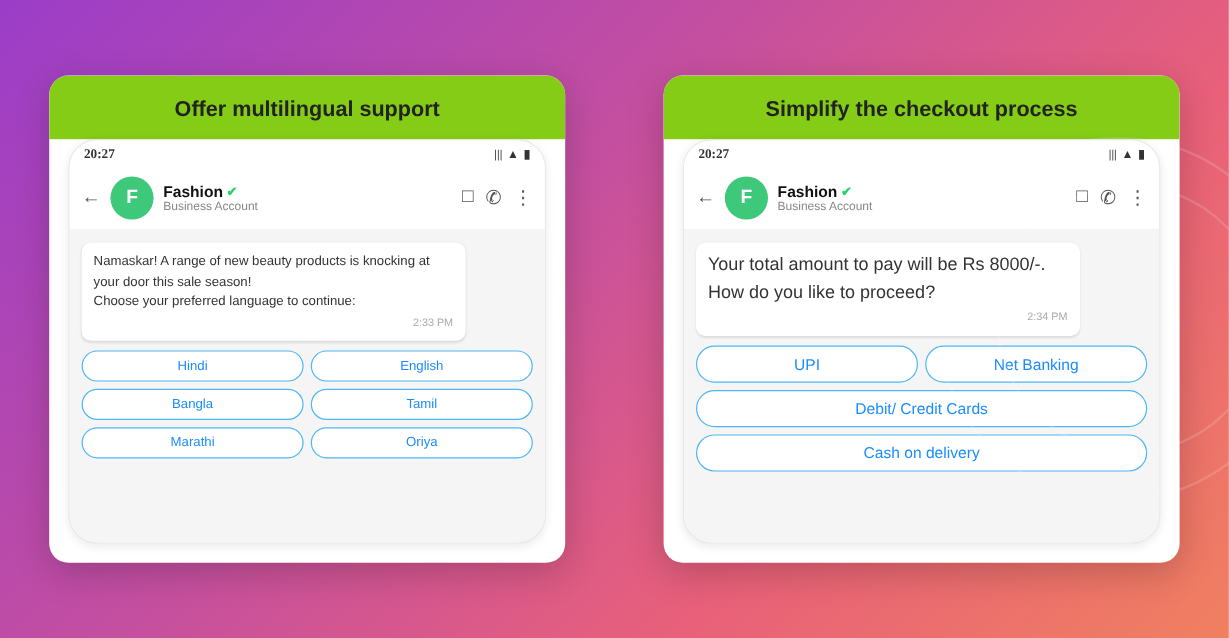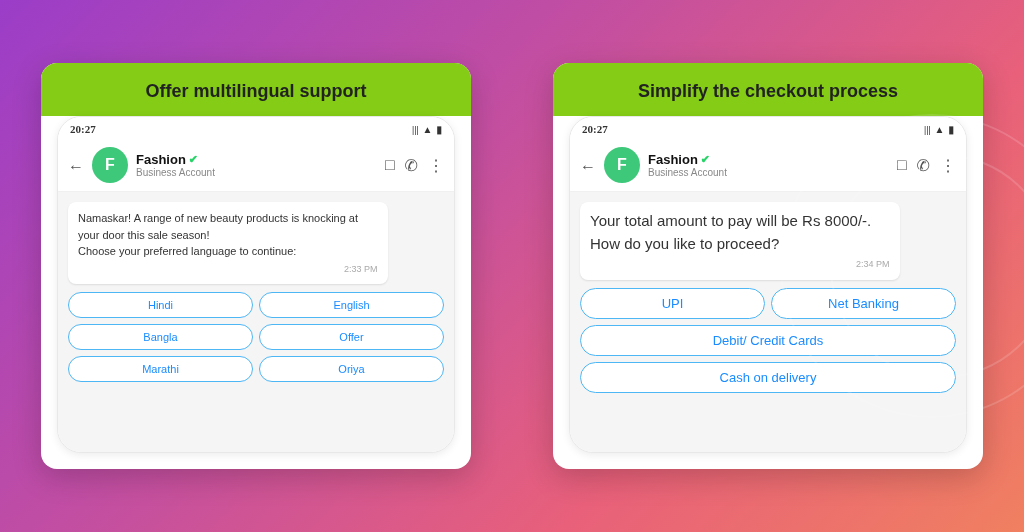--- a/index.html
+++ b/index.html
@@ -261,21 +261,21 @@
         <div class="message-bubble">
           <div style="white-space: pre-line; font-size:11px; line-height:1.5; color:#333;">Namaskar! A range of new beauty products is knocking at your door this sale season!
 Choose your preferred language to continue:</div>
           <div class="message-time">2:33 PM</div>
         </div>
 
         <div class="lang-grid">
           <div class="lang-btn">Hindi</div>
           <div class="lang-btn">English</div>
           <div class="lang-btn">Bangla</div>
-          <div class="lang-btn">Offer</div>
+          <div class="lang-btn">Tamil</div>
           <div class="lang-btn">Marathi</div>
           <div class="lang-btn">Oriya</div>
         </div>
       </div>
     </div>
   </div>
 </div>
 
 <div class="panel panel-right">
   <div class="card">

